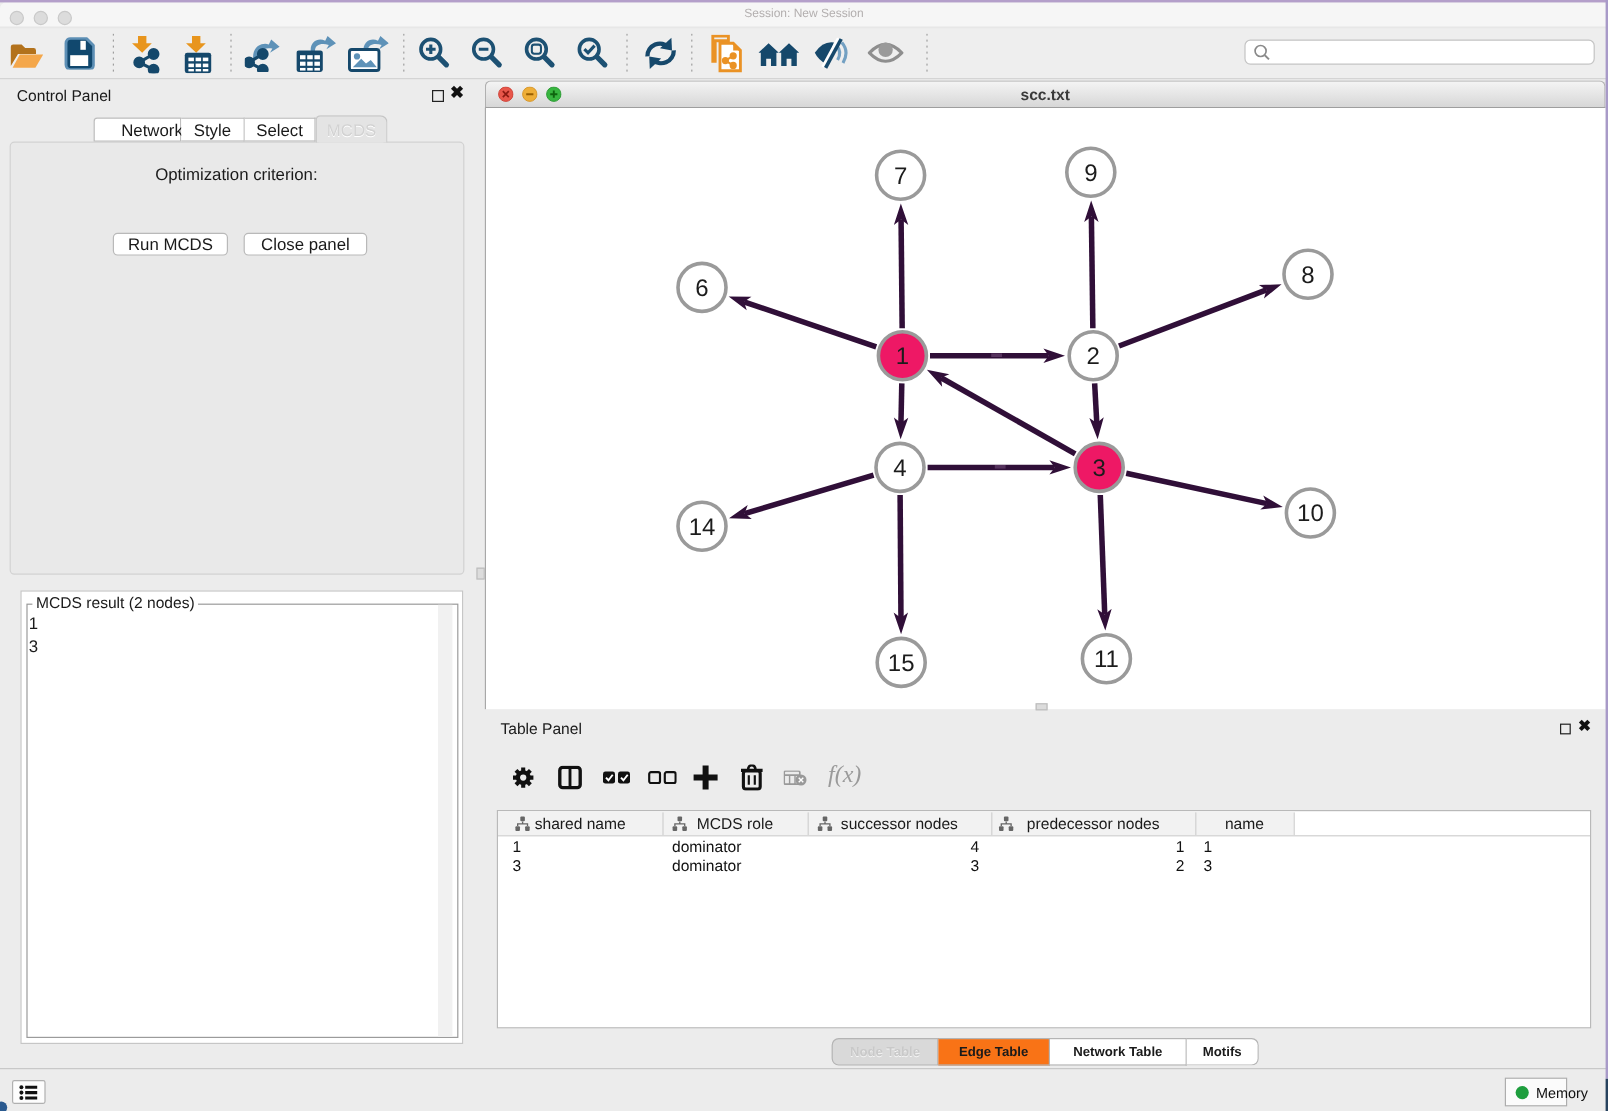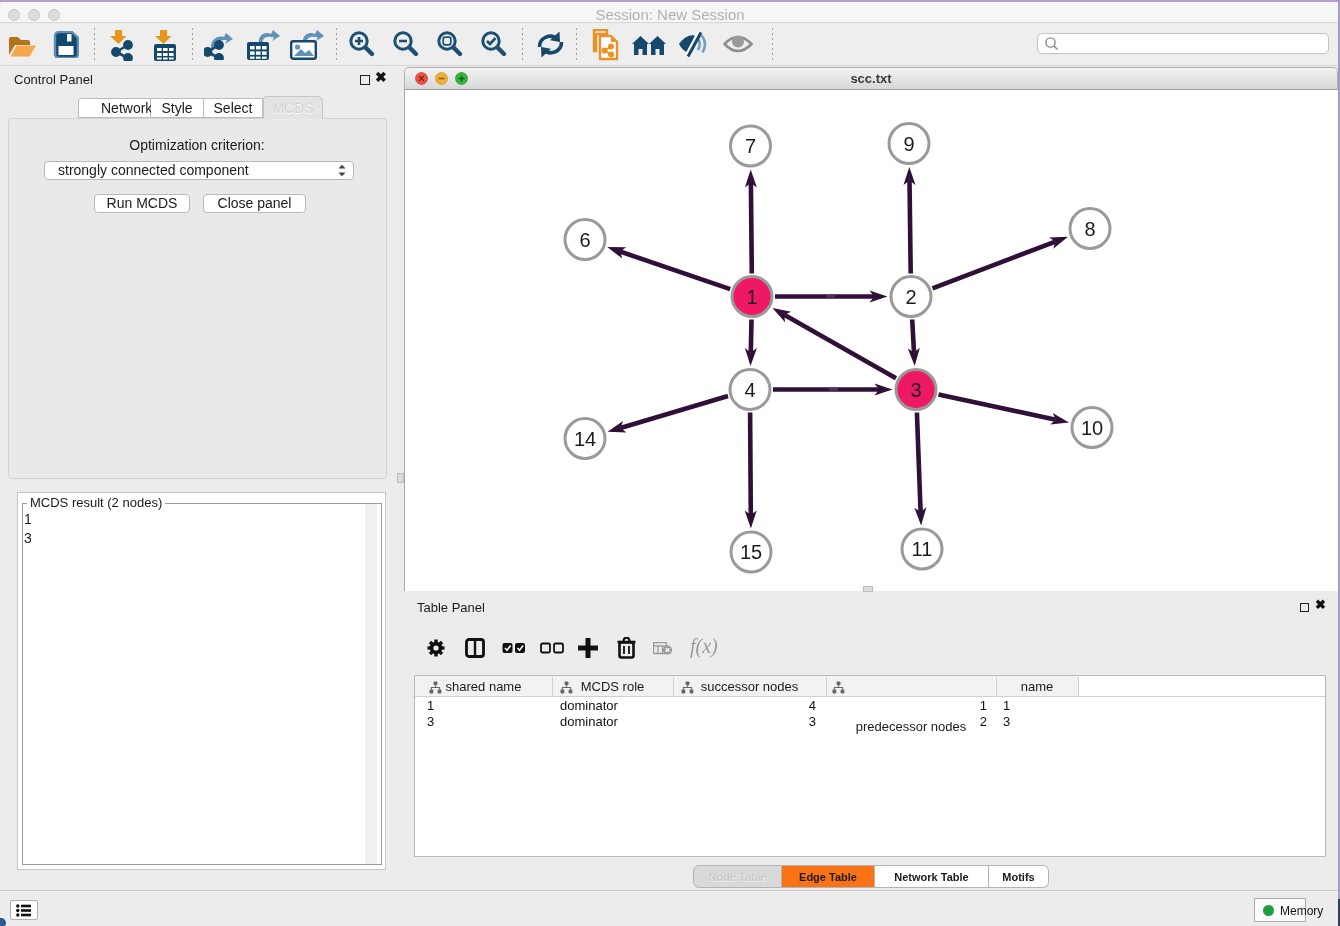--- a/index.html
+++ b/index.html
@@ -2,21 +2,21 @@
 <html><head>
 <meta charset="utf-8">
 <style>
 * { margin:0; padding:0; box-sizing:border-box; }
 html,body { width:1340px; height:926px; overflow:hidden; }
 body { font-family:"Liberation Sans", sans-serif; background:#ececec; position:relative; }
 .abs { position:absolute; }
 #topstrip { left:0; top:0; width:1340px; height:2px; background:#b49fca; }
 #titlebar { left:0; top:2px; width:1340px; height:21px; background:#f6f6f6; border-bottom:1px solid #d9d9d9; border-radius:5px 5px 0 0; }
 .tl { position:absolute; top:7px; width:12px; height:12px; border-radius:50%; background:#dcdcdc; border:1px solid #c9c9c9; }
-#wintitle { position:absolute; left:0; top:4px; width:100%; text-align:center; font-size:15px; color:#b3afaf; }
+#wintitle { position:absolute; left:0; top:4px; width:100%; text-align:center; font-size:10px; color:#b3afaf; }
 #toolbar { left:0; top:24px; width:1340px; height:42px; background:#eeeeee; border-bottom:1px solid #d4d4d4; }
 .sep { position:absolute; top:4px; height:34px; width:1px; background-image:linear-gradient(#9e9e9e 33%, rgba(0,0,0,0) 0%); background-size:1px 5px; }
 .tbi { position:absolute; top:0; }
 </style>
 </head>
 <body>
 <div id="titlebar" class="abs">
   <div class="tl" style="left:8px;"></div>
   <div class="tl" style="left:28px;"></div>
   <div class="tl" style="left:48px;"></div>
@@ -161,26 +161,20 @@
   <div class="abs" style="left:375px;top:2px;font-size:14px;font-weight:bold;color:#111;">✖</div>
   <div class="abs" style="left:8px;top:51px;width:379px;height:361px;background:#e9e9e9;border:1px solid #d2d2d2;border-radius:4px;"></div>
   <div class="abs" style="left:263px;top:29px;width:60px;height:23px;background:#e4e4e4;border:1px solid #c6c6c6;border-bottom:none;border-radius:4px 6px 0 0;"></div>
   <div id="cptabs" class="abs" style="left:78px;top:31px;height:20px;display:flex;font-size:14px;color:#1a1a1a;text-align:center;">
     <div style="width:73px;background:#fff;border:1px solid #bdbdbd;border-radius:3px 0 0 0;line-height:19px;padding-left:22px;">Network</div>
     <div style="width:53px;background:#fff;border:1px solid #bdbdbd;border-left:none;line-height:19px;">Style</div>
     <div style="width:59px;background:#fff;border:1px solid #bdbdbd;border-left:none;line-height:19px;">Select</div>
   </div>
   <div class="abs" style="left:263px;top:31px;width:60px;height:21px;font-size:14px;text-align:center;line-height:20px;color:#d2d2d2;text-shadow:0 1px 0 #fff;">MCDS</div>
   <div class="abs" style="left:0;top:70px;width:394px;text-align:center;font-size:14px;color:#1a1a1a;">Optimization criterion:</div>
-  <div class="abs" style="left:44px;top:94px;width:310px;height:19px;background:#fff;border:1px solid #b9b9b9;border-radius:4px;font-size:14px;line-height:17px;color:#1a1a1a;padding-left:13px;">strongly connected component
-    <svg width="10" height="13" style="position:absolute;right:6px;top:2px;">
-      <path d="M1.5,4.6 L5,0.8 L8.5,4.6 z" fill="#444"></path>
-        <path d="M1.5,8.4 L5,12.2 L8.5,8.4 z" fill="#444"></path>
-    </svg>
-  </div>
   <div class="abs" style="left:94px;top:127px;width:96px;height:19px;background:#fff;border:1px solid #b9b9b9;border-radius:4px;font-size:14px;line-height:17px;color:#1a1a1a;text-align:center;">Run MCDS</div>
   <div class="abs" style="left:203px;top:127px;width:103px;height:19px;background:#fff;border:1px solid #b9b9b9;border-radius:4px;font-size:14px;line-height:17px;color:#1a1a1a;text-align:center;">Close panel</div>
   <div class="abs" style="left:17px;top:425px;width:369px;height:378px;background:#fff;border:1px solid #c6c6c6;">
     <div class="abs" style="left:4px;top:10px;width:360px;height:362px;border:1px solid #9b9b9b;"></div>
     <div class="abs" style="left:9px;top:2px;font-size:13px;color:#1a1a1a;background:#fff;padding:0 3px;">MCDS result (2 nodes)</div>
     <div class="abs" style="left:347px;top:11px;width:12px;height:360px;background:#f1f1f1;"></div>
     <div class="abs" style="left:6px;top:17px;font-size:14px;color:#1a1a1a;line-height:19px;">1<br>3</div>
   </div>
 </div>
 <div id="networkwin" class="abs" style="left:404px;top:67px;width:934px;height:524px;">
@@ -319,21 +313,21 @@
     <div class="abs" style="left:0;top:0;width:663px;height:20px;background:#f2f2f2;"></div>
     <div class="abs" style="left:0;top:20px;width:910px;height:1px;background:#cfcfcf;"></div>
     <div class="abs" style="left:137px;top:1px;width:1px;height:19px;background:#d0d0d0;"></div>
     <div class="abs" style="left:258px;top:1px;width:1px;height:19px;background:#d0d0d0;"></div>
     <div class="abs" style="left:411px;top:1px;width:1px;height:19px;background:#d0d0d0;"></div>
     <div class="abs" style="left:581px;top:1px;width:1px;height:19px;background:#d0d0d0;"></div>
     <div class="abs" style="left:663px;top:1px;width:1px;height:19px;background:#d0d0d0;"></div>
     <div class="abs" style="left:0px;top:3px;width:137px;text-align:center;font-size:13px;color:#1a1a1a;">shared name</div>
     <div class="abs" style="left:137px;top:3px;width:121px;text-align:center;font-size:13px;color:#1a1a1a;">MCDS role</div>
     <div class="abs" style="left:258px;top:3px;width:153px;text-align:center;font-size:13px;color:#1a1a1a;">successor nodes</div>
-    <div class="abs" style="left:411px;top:3px;width:170px;text-align:center;font-size:13px;color:#1a1a1a;margin-top:40px;">predecessor nodes</div>
+    <div class="abs" style="left:411px;top:3px;width:170px;text-align:center;font-size:13px;color:#1a1a1a;">predecessor nodes</div>
     <div class="abs" style="left:581px;top:3px;width:82px;text-align:center;font-size:13px;color:#1a1a1a;">name</div>
     <div class="abs" style="left:14px;top:4px;"><svg width="13" height="13" viewBox="0 0 13 13">
           <rect x="4.6" y="0.5" width="3.8" height="3.8" rx="0.8" fill="#666"></rect>
           <rect x="0.5" y="8.6" width="3.8" height="3.8" rx="0.8" fill="#666"></rect>
           <rect x="8.6" y="8.6" width="3.8" height="3.8" rx="0.8" fill="#666"></rect>
           <path d="M6.5,4.5 V6.5 M2.4,8.4 V6.5 H10.6 V8.4" stroke="#666" fill="none" stroke-width="1.1"></path>
         </svg></div>
     <div class="abs" style="left:145px;top:4px;"><svg width="13" height="13" viewBox="0 0 13 13">
           <rect x="4.6" y="0.5" width="3.8" height="3.8" rx="0.8" fill="#666"></rect>
           <rect x="0.5" y="8.6" width="3.8" height="3.8" rx="0.8" fill="#666"></rect>

